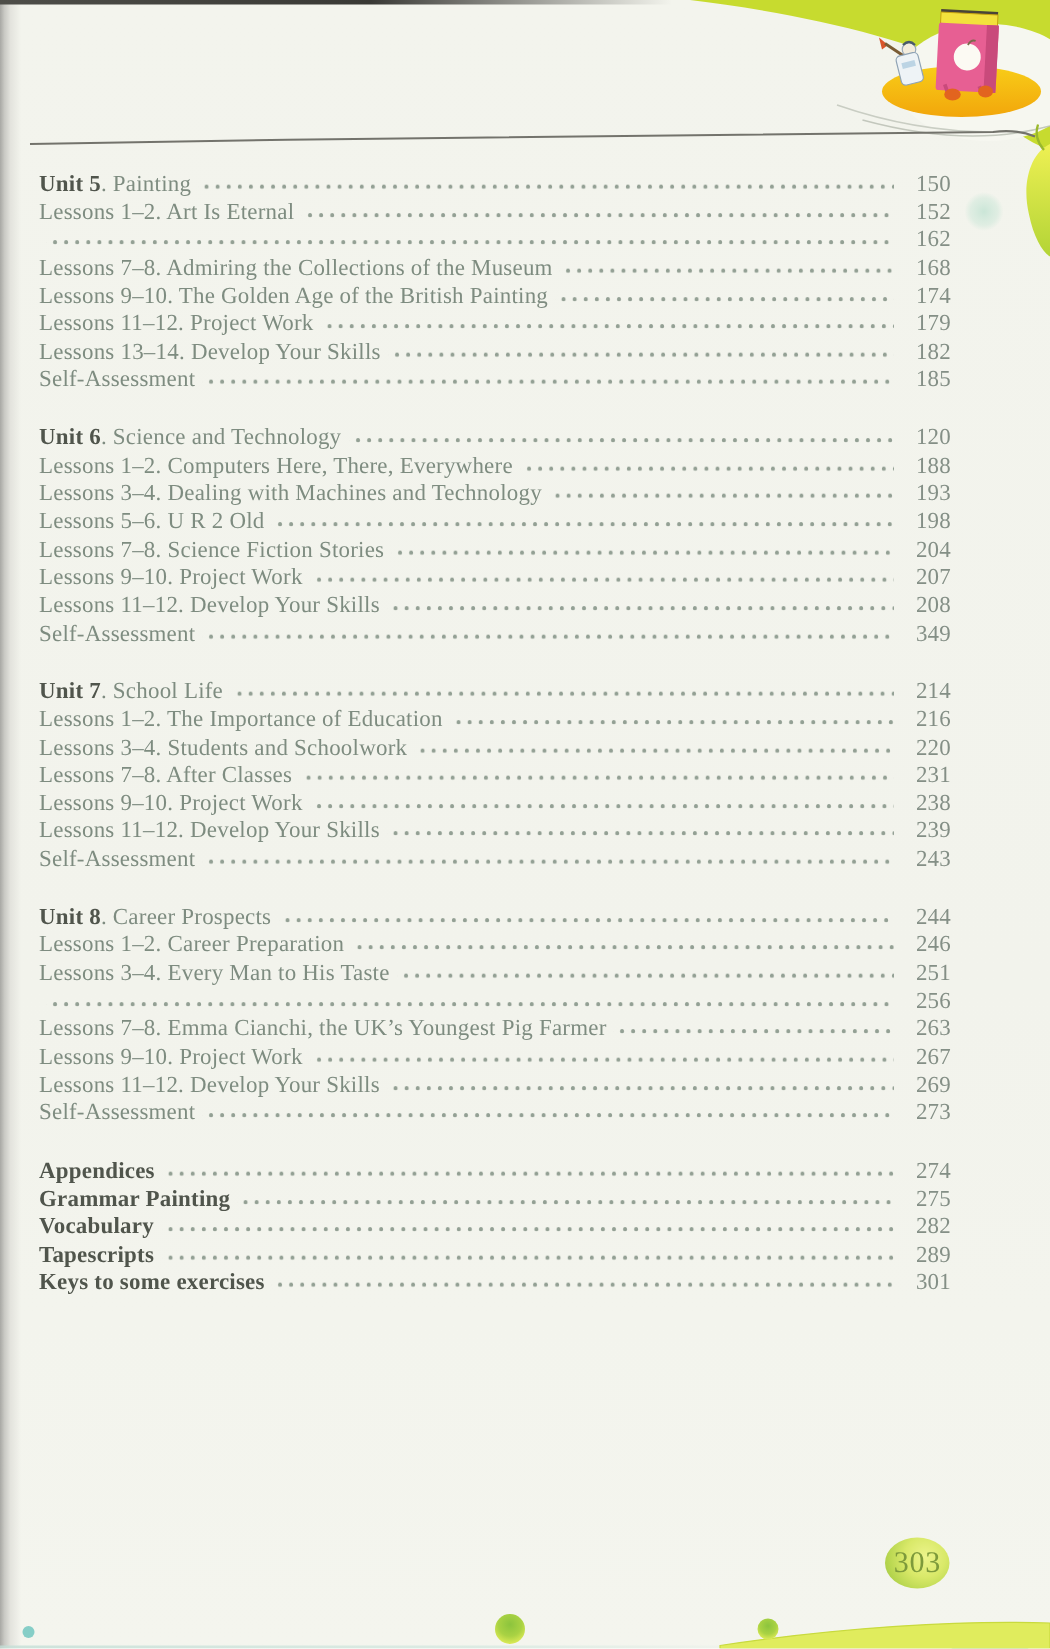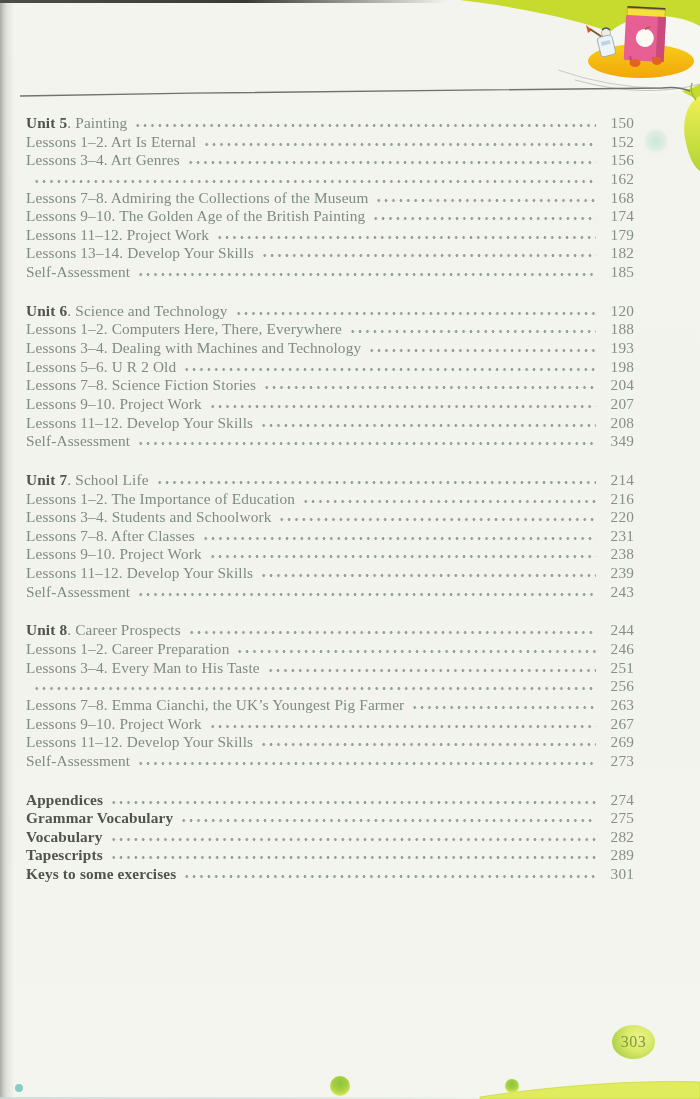--- a/index.html
+++ b/index.html
@@ -22,24 +22,24 @@
     font-size:15.3px;letter-spacing:.15px;}
   .toc-section + .toc-section{margin-top:20px;}
   .toc-row{display:flex;align-items:baseline;height:18.65px;line-height:18.65px;white-space:nowrap;}
   .toc-row b{font-weight:bold;color:#50554c;}
   .dots{flex:1;height:13px;margin:0 2px 0 5px;
     background-image:radial-gradient(circle at 50% calc(100% - 2.5px),#93a094 1.15px,rgba(147,160,148,0) 1.6px);
     background-size:7.4px 13px;background-repeat:repeat-x;background-position:2px 100%;}
   .pg{width:36px;text-align:right;color:#848f86;flex:0 0 auto;}
 
   
-  .badge{position:absolute;left:612px;top:1025px;width:43px;height:34px;border-radius:50%;
+  .badge{position:absolute;left:590px;top:1025px;width:43px;height:34px;border-radius:50%;
     background:radial-gradient(circle at 62% 38%,#ecf48c 0%,#d9e969 40%,#b4d44d 75%,#9cc341 100%);
     display:flex;align-items:center;justify-content:center;
-    color:#7d9a3b;font-size:16px;letter-spacing:.5px;}
+    color:#7d9a3b;font-size:20px;letter-spacing:.5px;}
 
   svg{position:absolute;left:0;}
   .art-top{top:0;}
   .art-bottom{bottom:0;}
 </style>
 </head>
 <body>
 
 <div class="page">
 
@@ -111,25 +111,20 @@
       <span class="dots"></span>
       <span class="pg">150</span>
     </div>
 
     <div class="toc-row">
       <span class="toc-label"><b></b><span>Lessons 1–2. Art Is Eternal</span></span>
       <span class="dots"></span>
       <span class="pg">152</span>
     </div>
 
-    <div class="toc-row">
-      <span class="toc-label"><b></b><span>Lessons 3–4. Art Genres</span></span>
-      <span class="dots"></span>
-      <span class="pg">156</span>
-    </div>
 
     <div class="toc-row">
       <span class="dots"></span>
       <span class="pg">162</span>
     </div>
 
     <div class="toc-row">
       <span class="toc-label"><b></b><span>Lessons 7–8. Admiring the Collections of the Museum</span></span>
       <span class="dots"></span>
       <span class="pg">168</span>
@@ -301,21 +296,21 @@
     </div>
   </div>
       <div class="toc-section">
     <div class="toc-row">
       <span class="toc-label"><b>Appendices</b><span></span></span>
       <span class="dots"></span>
       <span class="pg">274</span>
     </div>
 
     <div class="toc-row">
-      <span class="toc-label"><b>Grammar Vocabulary</b><span></span></span>
+      <span class="toc-label"><b>Grammar Painting</b><span></span></span>
       <span class="dots"></span>
       <span class="pg">275</span>
     </div>
 
     <div class="toc-row">
       <span class="toc-label"><b>Vocabulary</b><span></span></span>
       <span class="dots"></span>
       <span class="pg">282</span>
     </div>
 

